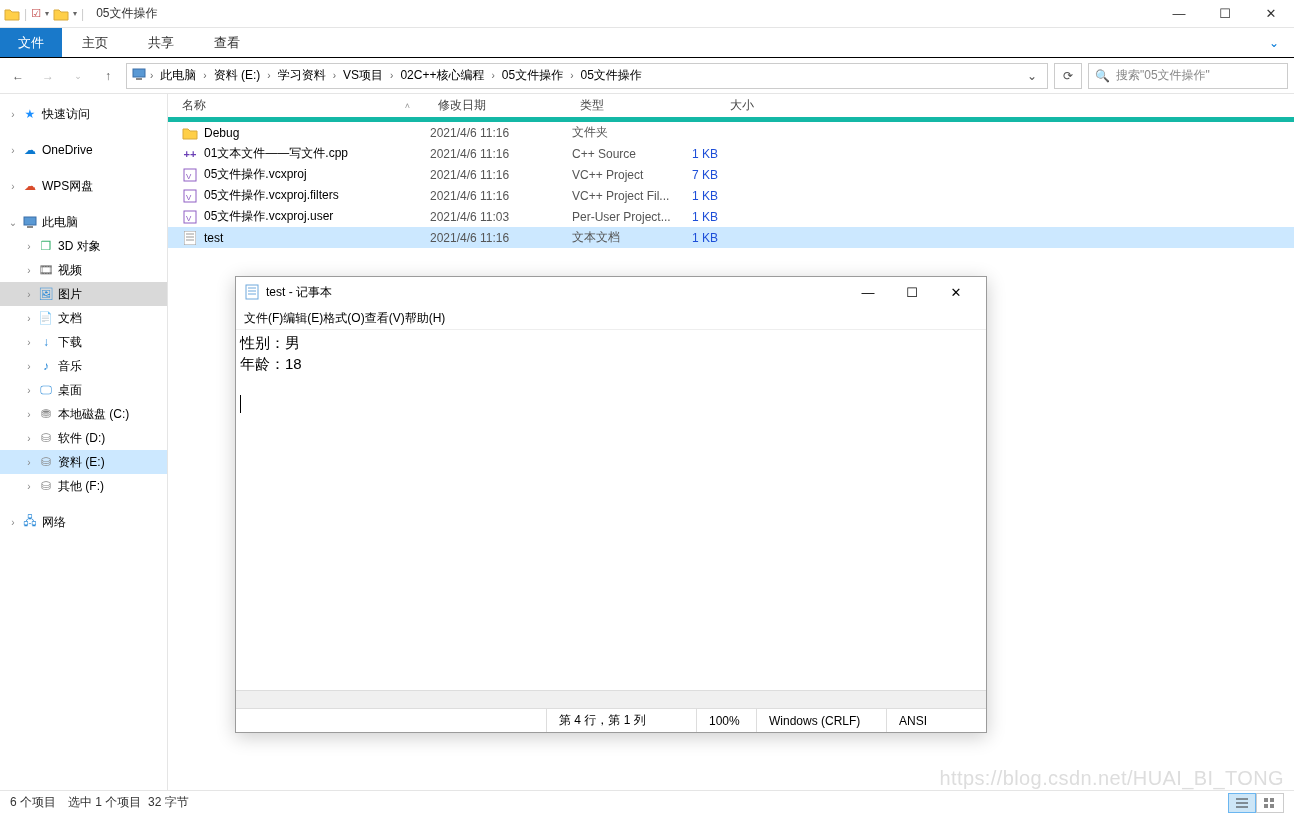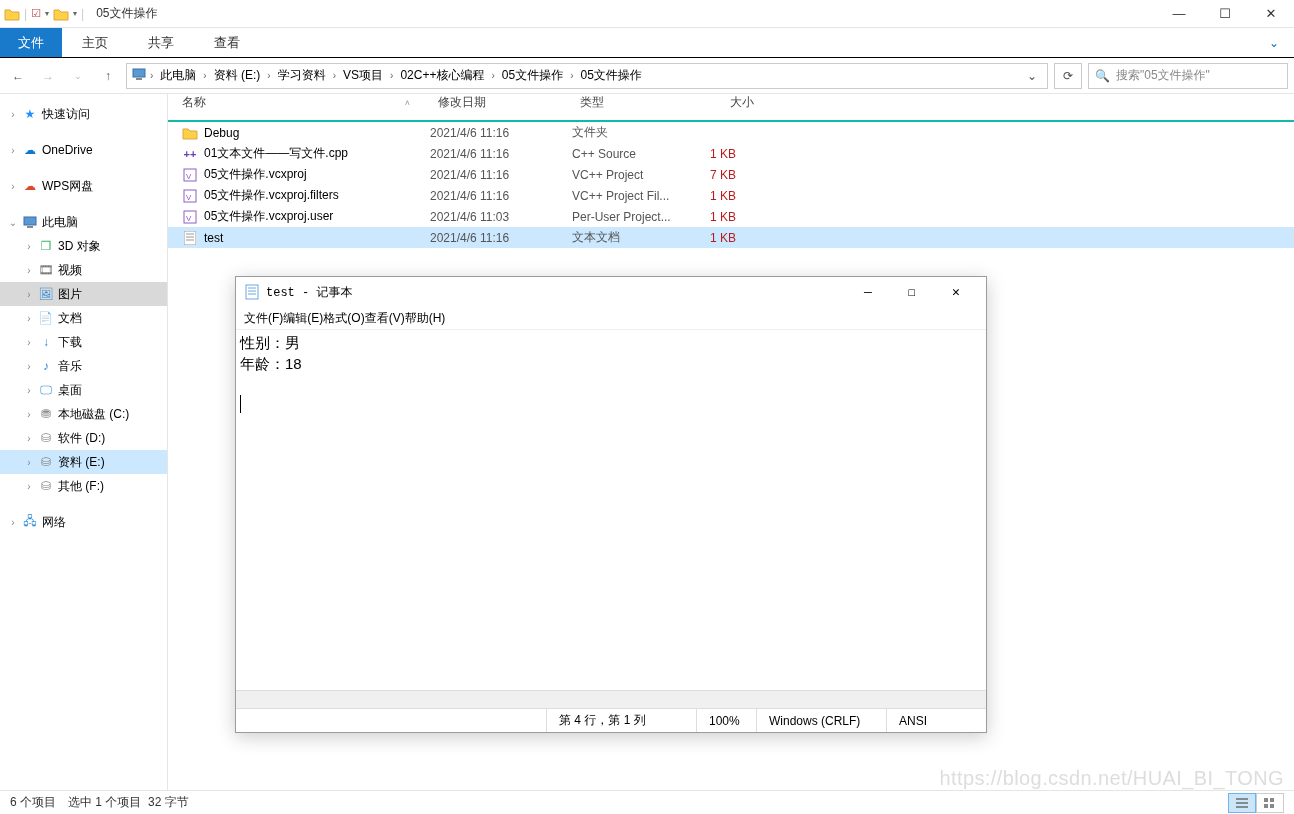--- a/index.html
+++ b/index.html
@@ -38,44 +38,44 @@
 .tree-item { display: flex; align-items: center; height: 24px; padding-left: 8px; gap: 4px; }
 .tree-item .arrow { width: 10px; color: #888; font-size: 10px; text-align: center; }
 .tree-item .icon { width: 16px; height: 16px; display: inline-flex; align-items: center; justify-content: center; }
 .tree-item.indent1 { padding-left: 24px; }
 .tree-item.selected { background: #cce8ff; }
 .tree-item.highlight { background: #d9d9d9; }
 .tree-spacer { height: 12px; }
 
 
 .filelist { flex: 1; position: relative; }
-.columns { display: flex; height: 28px; align-items: flex-start; border-bottom: 2px solid #14b8a6; color: #444; }
+.columns { display: flex; height: 28px; align-items: center; border-bottom: 5px solid #14b8a6; color: #444; }
 .col { padding: 0 8px; position: relative; }
 .col-name { width: 262px; padding-left: 14px; display: flex; justify-content: space-between; align-items: center; }
 .col-date { width: 142px; }
 .col-type { width: 120px; }
 .col-size { width: 70px; text-align: right; }
 .rows { }
 .row { display: flex; height: 21px; align-items: center; }
 .row.selected { background: #cce8ff; }
 .row .cell-name { width: 262px; padding-left: 14px; display: flex; align-items: center; gap: 6px; color: #000; }
 .row .cell-date { width: 142px; color: #555; }
 .row .cell-type { width: 120px; color: #555; }
-.row .cell-size { width: 70px; text-align: center; color: #b91c1c; padding-right: 8px; }
+.row .cell-size { width: 70px; text-align: left; color: #1d4ed8; padding-right: 8px; }
 .file-ico { width: 16px; height: 16px; display: inline-flex; align-items: center; justify-content: center; font-size: 11px; }
 
 
 .statusbar { position: absolute; bottom: 0; left: 0; right: 0; height: 24px; border-top: 1px solid #e5e5e5; display: flex; align-items: center; padding: 0 10px; gap: 12px; font-size: 12px; color: #333; }
 .statusbar .sb-right { margin-left: auto; display: flex; gap: 0; }
 .statusbar .view-btn { width: 28px; height: 20px; border: 1px solid #ccc; display: flex; align-items: center; justify-content: center; }
 .statusbar .view-btn.active { background: #cde6f7; border-color: #6bb6f0; }
 
 
 .notepad { position: absolute; left: 235px; top: 276px; width: 752px; height: 457px; background: #fff; border: 1px solid #9b9b9b; box-shadow: 0 4px 18px rgba(0,0,0,0.2); display: flex; flex-direction: column; }
-.np-title { height: 30px; display: flex; align-items: center; padding: 0 8px; font-family: Liberation Mono, monospace; }
+.np-title { height: 30px; display: flex; align-items: center; padding: 0 8px; }
 .np-title .np-ico { width: 16px; height: 16px; display: inline-flex; align-items: center; justify-content: center; }
 .np-title .np-text { margin-left: 6px; font-size: 12px; }
 .np-title .np-controls { margin-left: auto; display: flex; }
 .np-title .np-controls div { width: 44px; height: 28px; display: flex; align-items: center; justify-content: center; font-size: 13px; }
 .np-menu { height: 22px; display: flex; align-items: center; padding: 0 8px; font-size: 12px; }
 .np-body { flex: 1; padding: 2px 4px; font-size: 15px; line-height: 21px; font-family: "Microsoft YaHei", sans-serif; position: relative; border-top: 1px solid #eee; overflow: hidden; }
 .np-body .cursor { width: 1px; height: 18px; background: #000; position: absolute; }
 .np-scroll-h { height: 18px; border-top: 1px solid #ddd; background: #f0f0f0; }
 .np-status { height: 24px; border-top: 1px solid #ddd; display: flex; align-items: center; font-size: 12px; }
 .np-status .seg { border-left: 1px solid #ddd; padding: 0 12px; height: 100%; display: flex; align-items: center; }

